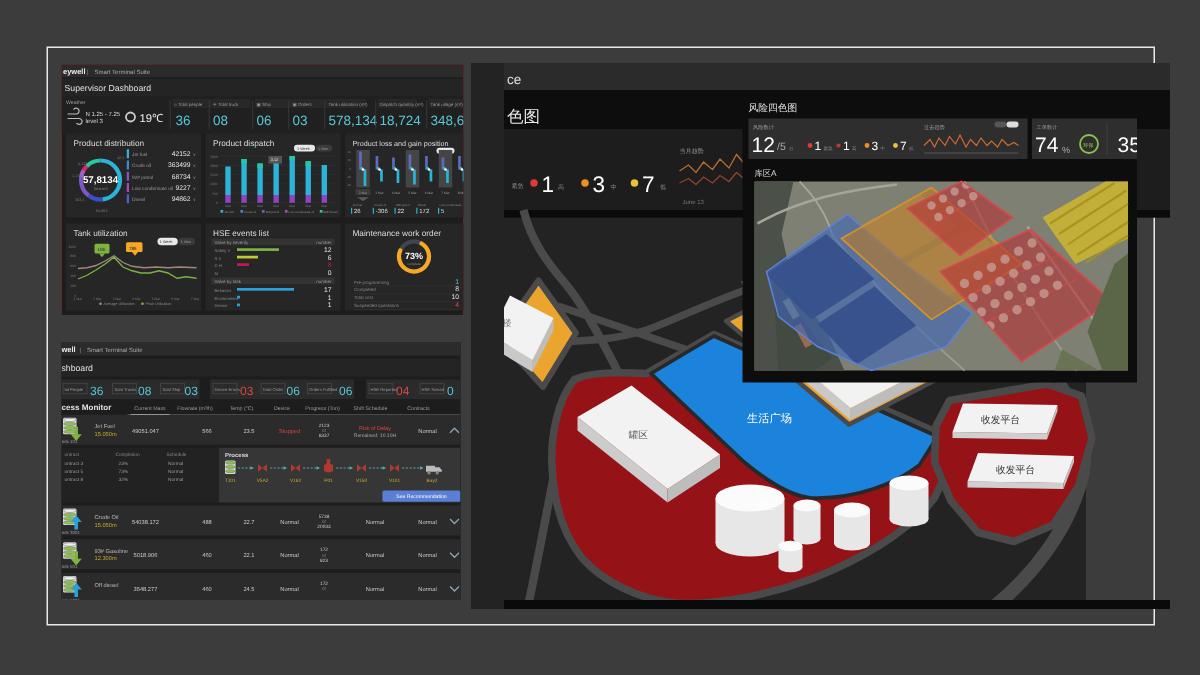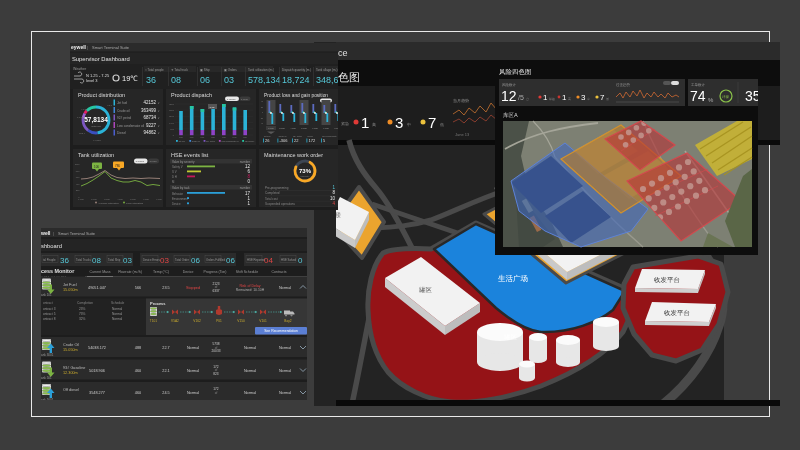--- a/index.html
+++ b/index.html
@@ -8,21 +8,21 @@
   #frame { position:absolute; left:31px; top:31px; width:739px; height:386px;
     border:1px solid #e9e9e9; }
   
   #mapPanel { position:absolute; left:314px; top:42px; width:410px; height:364px;
     background:#232323;padding-left:22px; }
   
   #inset { position:absolute; left:495px; top:64px; width:263px; height:191px;
     background:#0d0d0d; }
   
   #dashTop { position:absolute; left:41px; top:43px; width:268px; height:167px;
-    background:#b91c1c;margin-left:29px; }
+    background:#b91c1c; }
   #dashBot { position:absolute; left:41px; top:228px; width:266px; height:172px;
     background:#1d1d1d; }
   .card { position:absolute; background:#262626; }
 </style>
 </head>
 <body>
 <div id="frame"></div>
 
 <div id="mapPanel">
   <svg width="444" height="364" viewBox="0 0 444 364">

